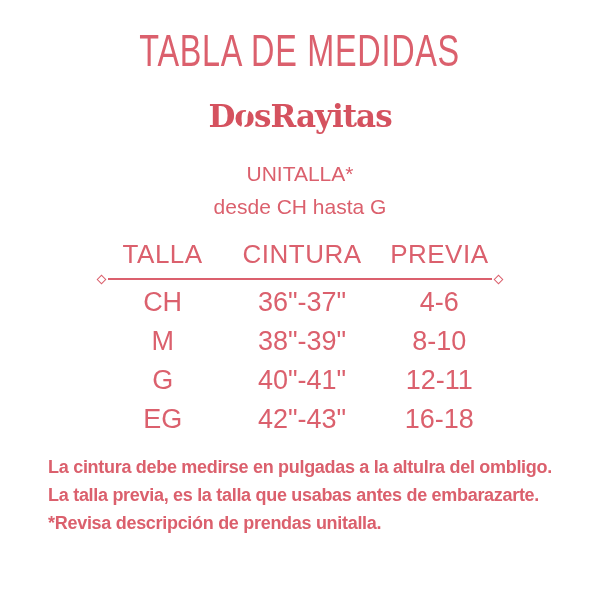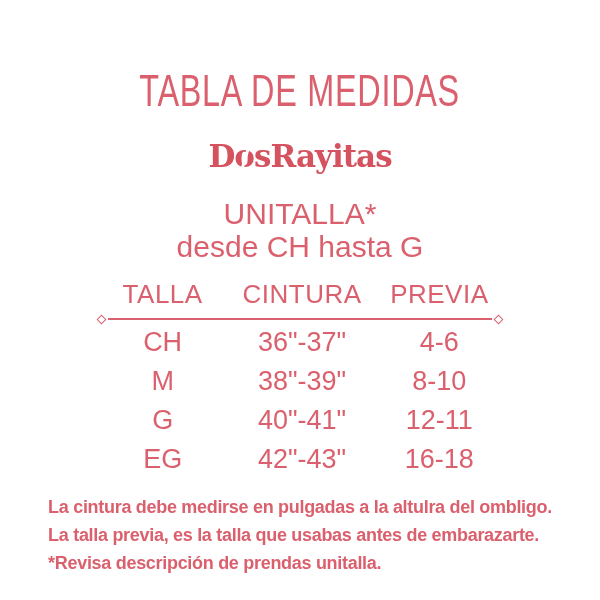--- a/index.html
+++ b/index.html
@@ -6,21 +6,21 @@
     --accent:#db606d;
     --logo:#d5525f;
     --bg:#ffffff;
   }
   *{margin:0;padding:0;box-sizing:border-box;}
   html,body{width:600px;height:600px;background:var(--bg);}
   body{font-family:"Liberation Sans",sans-serif;overflow:hidden;}
   .page{
     width:600px;height:600px;background:var(--bg);
     display:flex;flex-direction:column;align-items:center;
-    padding-top:68px;
+    padding-top:28px;
   }
   .title{
     color:var(--accent);
     font-size:45px;line-height:1;
     letter-spacing:1px;white-space:nowrap;
     transform:scaleX(0.72);transform-origin:center;
     font-weight:400;
   }
   .brand{
     margin-top:26px;
@@ -34,21 +34,21 @@
   .slashed-o{position:relative;display:inline-block;}
   .slashed-o::after{
     content:"";position:absolute;
     left:47%;top:10%;width:3px;height:82%;
     background:var(--bg);
     transform:rotate(17deg);
   }
   .subtitle{
     margin-top:22px;
     color:var(--accent);
-    font-size:30px;line-height:33px;
+    font-size:21px;line-height:33px;
     text-align:center;
   }
   .size-table{width:404px;margin-top:16px;color:var(--accent);}
   .t-head,.t-row{
     display:grid;
     grid-template-columns:32% 37% 31%;
     align-items:center;
   }
   .t-head span{
     text-align:center;

